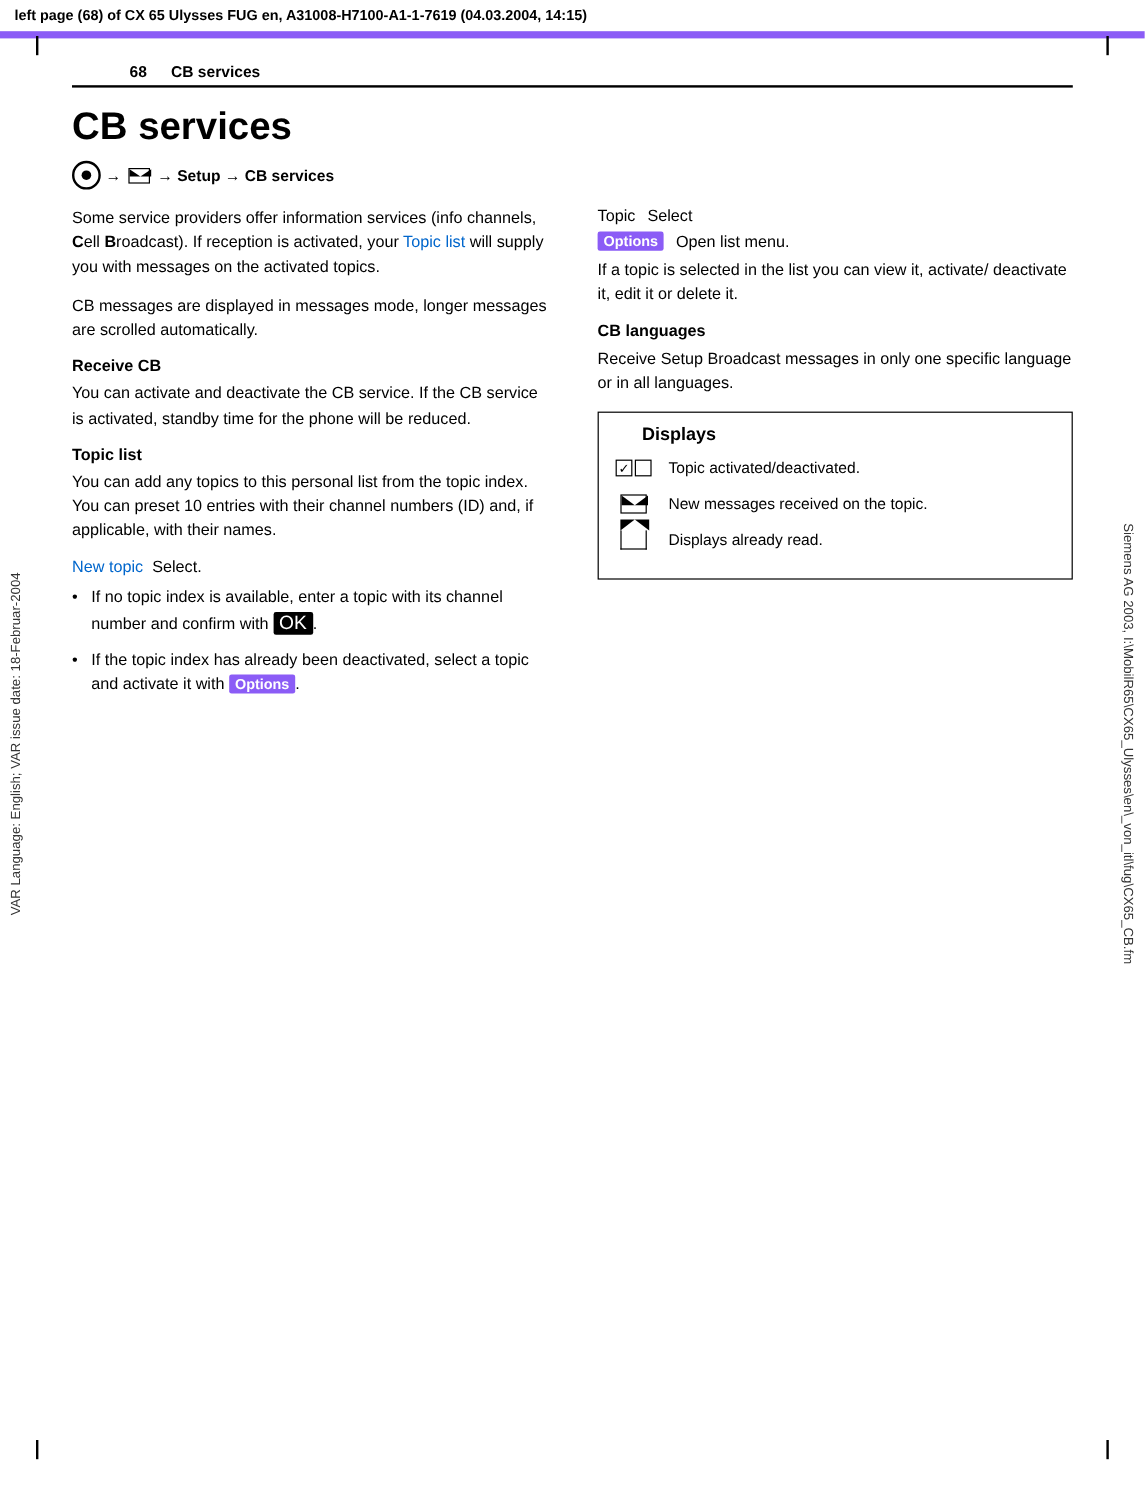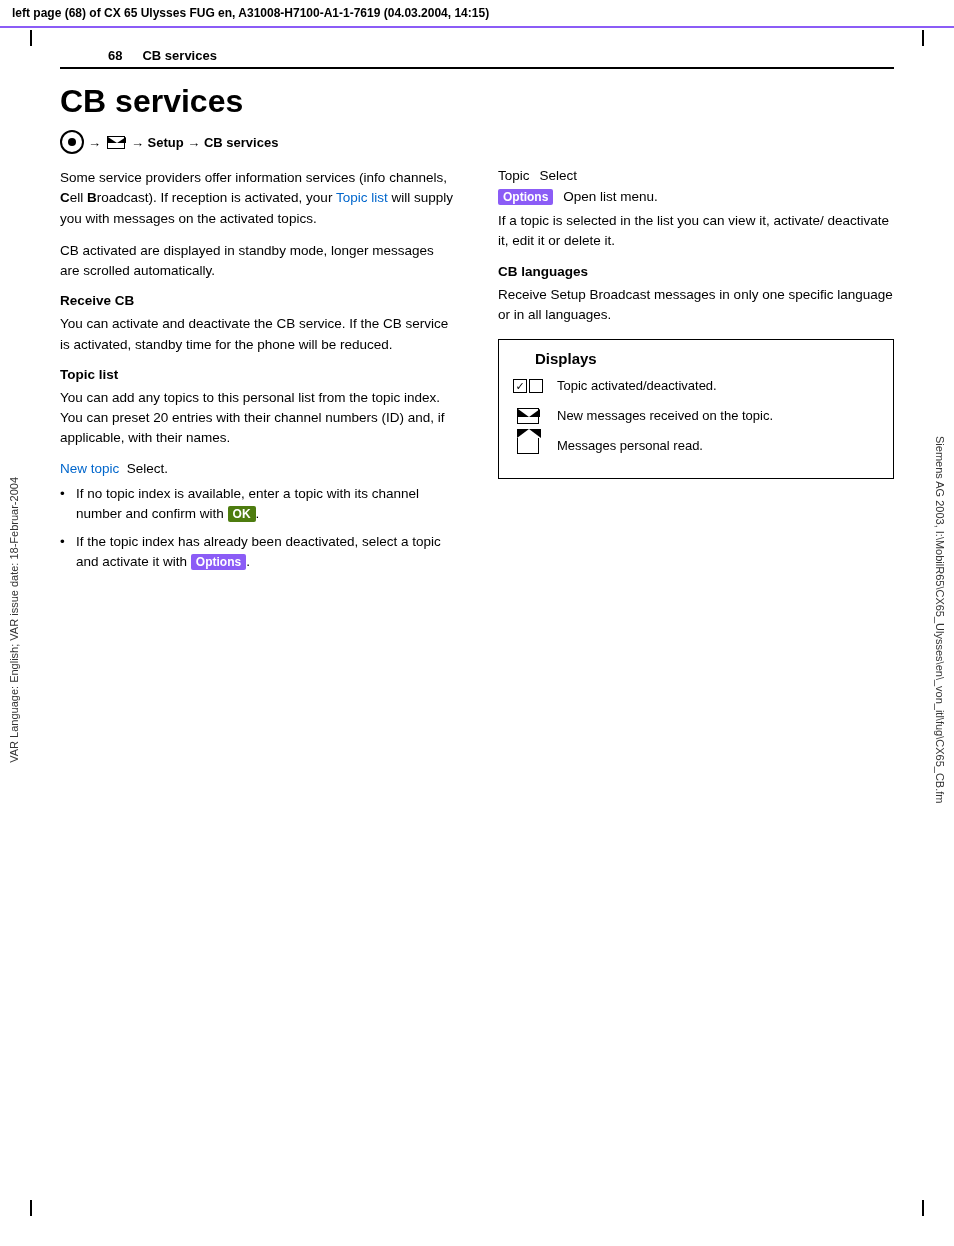--- a/index.html
+++ b/index.html
@@ -13,21 +13,21 @@
       color: #000;
       position: relative;
     }
 
     
     .top-header {
       background: #fff;
       padding: 6px 12px;
       font-size: 12px;
       font-weight: bold;
-      border-bottom: 2px solid #8b5cf6;
+      border-bottom: 6px solid #8b5cf6;
     }
 
     
     .left-sidebar {
       position: absolute;
       left: 0;
       top: 30px;
       width: 28px;
       height: 1180px;
       display: flex;
@@ -167,43 +167,44 @@
     .section-heading {
       font-weight: bold;
       font-size: 13.5px;
       margin-bottom: 6px;
       margin-top: 10px;
     }
 
     
     .action-row {
       display: flex;
+      align-items: center;
       gap: 10px;
       margin-bottom: 6px;
       font-size: 13.5px;
     }
 
     .action-key {
       font-weight: normal;
     }
 
     .options-badge {
       background: #8b5cf6;
       color: #fff;
       font-size: 12px;
       font-weight: bold;
       padding: 1px 5px;
       border-radius: 2px;
     }
 
     .ok-badge {
-      background: #4d7c0f;
+      background: #000000;
       color: #fff;
-      font-size: 12px;
-      font-weight: bold;
+      font-size: 16px;
+      font-weight: normal;
       padding: 1px 5px;
       border-radius: 2px;
     }
 
     
     .bullet-list {
       list-style: none;
       padding: 0;
       margin: 0 0 12px 0;
     }
@@ -417,30 +418,30 @@
 
   <div class="two-col">
 
     <div class="col-left">
 
       <p class="body-text">
         Some service providers offer information services (info channels, <strong>C</strong>ell <strong>B</strong>roadcast). If reception is activated, your <a class="topic-list-link">Topic list</a> will supply you with messages on the activated topics.
       </p>
 
       <p class="body-text">
-        CB activated are displayed in standby mode, longer messages are scrolled automatically.
+        CB messages are displayed in messages mode, longer messages are scrolled automatically.
       </p>
 
       <p class="section-heading">Receive CB</p>
 
       <p class="body-text">You can activate and deactivate the CB service. If the CB service is activated, standby time for the phone will be reduced.</p>
 
       <p class="section-heading">Topic list</p>
 
-      <p class="body-text">You can add any topics to this personal list from the topic index. You can preset 20 entries with their channel numbers (ID) and, if applicable, with their names.</p>
+      <p class="body-text">You can add any topics to this personal list from the topic index. You can preset 10 entries with their channel numbers (ID) and, if applicable, with their names.</p>
 
       <div class="new-topic-row">
         <a class="new-topic-link">New topic</a>&nbsp;&nbsp;<span>Select.</span>
       </div>
 
       <ul class="bullet-list">
         <li>
           <span>If no topic index is available, enter a topic with its channel number and confirm with </span><span class="ok-badge">OK</span><span>.</span>
         </li>
         <li>
@@ -485,21 +486,21 @@
           <div class="display-icon">
             <div class="envelope-icon"></div>
           </div>
           <span class="display-text">New messages received on the topic.</span>
         </div>
 
         <div class="display-row">
           <div class="display-icon">
             <div class="envelope-open"></div>
           </div>
-          <span class="display-text">Messages personal read.</span>
+          <span class="display-text">Displays already read.</span>
         </div>
 
       </div>
 
     </div>
 
   </div>
 
 </div>
 

